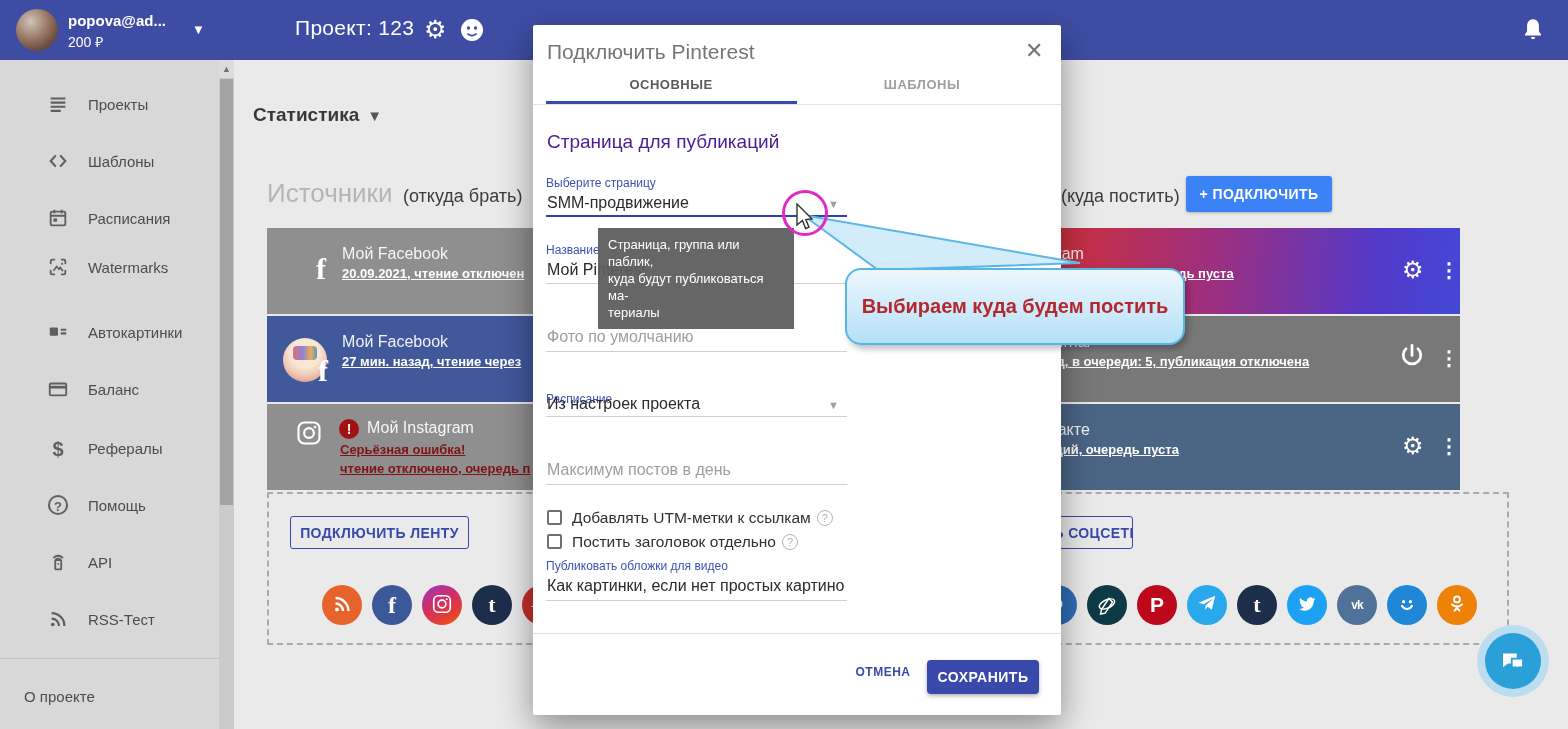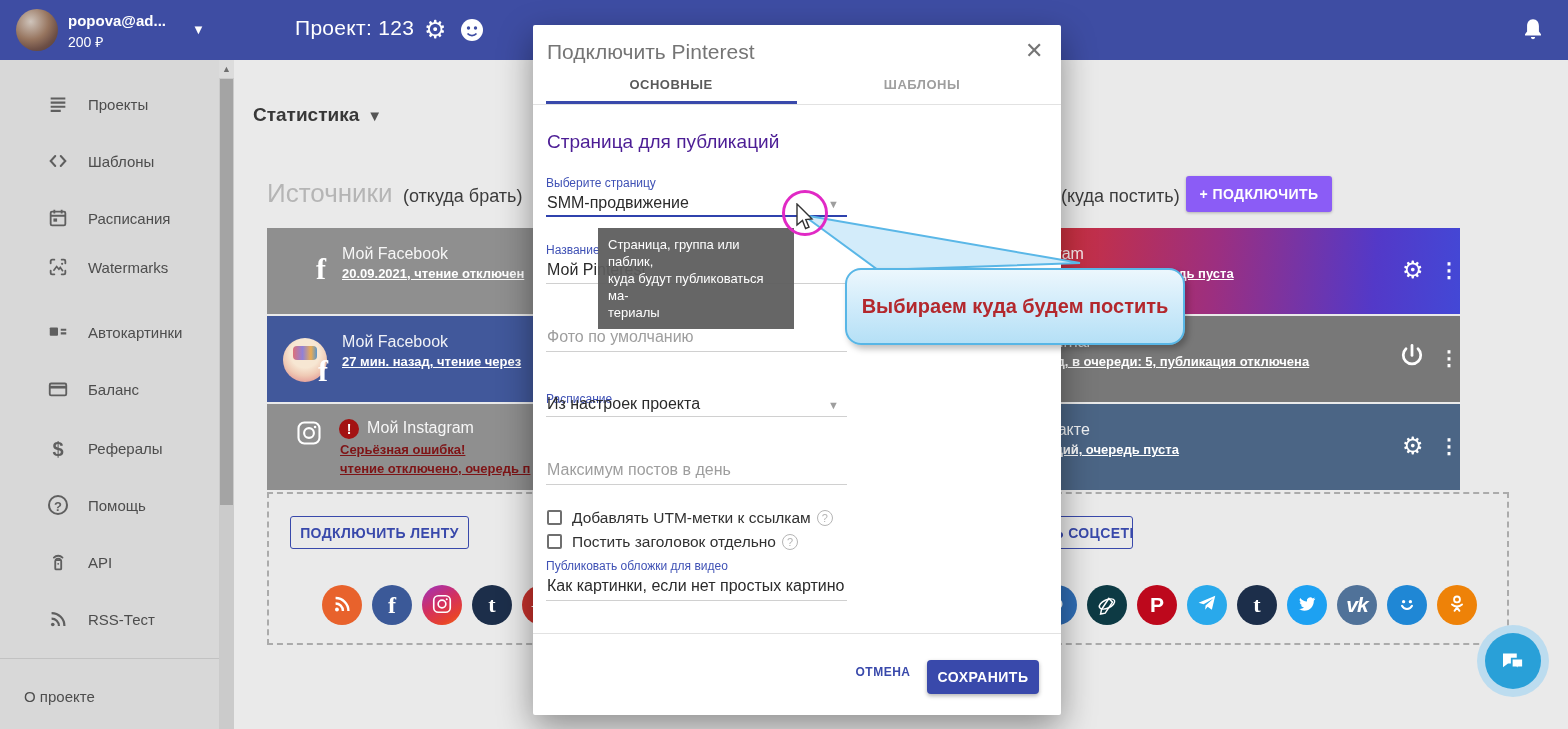--- a/index.html
+++ b/index.html
@@ -54,29 +54,29 @@
   .card-gear { font-size:24px; color:#fff; cursor:pointer; }
   .card-dots { font-size:20px; color:#fff; font-weight:bold; cursor:pointer; letter-spacing:0; }
   .avatar2 { position:absolute; left:16px; top:22px; width:44px; height:44px; border-radius:50%;
              background:radial-gradient(circle at 50% 35%, #f7e7d3 40%, #efc9b4 62%, #e5a29b 80%, #d98f90); }
   .avatar2::after { content:""; position:absolute; left:10px; top:8px; width:24px; height:14px; border-radius:4px;
              background:linear-gradient(90deg,#d85c6a,#7f6fd8 40%,#e8a23c 75%,#3f87c9); opacity:.85; }
 
   .dashed-box { position:absolute; border:2px dashed #ababab; }
   .outline-btn { position:absolute; border:1px solid #3949ab; border-radius:3px; color:#3949ab; background:transparent;
                  font-size:14px; font-weight:bold; letter-spacing:.4px; text-align:center; cursor:pointer; white-space:nowrap; }
-  .pink-btn { position:absolute; background:#8b5cf6; border:none; border-radius:3px; color:#fff; font-size:14px;
+  .pink-btn { position:absolute; background:#3b82f6; border:none; border-radius:3px; color:#fff; font-size:14px;
               font-weight:bold; letter-spacing:.4px; cursor:pointer; box-shadow:0 1px 3px rgba(0,0,0,.25); }
 
   .soc { position:absolute; width:40px; height:40px; border-radius:50%; color:#fff; text-align:center; cursor:pointer; }
   .soc svg { margin-top:8px; }
   .soc-f { font-family:"Liberation Serif", serif; font-size:24px; font-weight:bold; line-height:40px; }
   .soc-t { font-family:"Liberation Serif", serif; font-size:22px; font-weight:bold; line-height:40px; }
   .soc-p { font-size:21px; font-weight:bold; line-height:40px; }
-  .soc-vk { font-size:21px; font-weight:bold; line-height:40px; letter-spacing:-1px;font-style:italic; }
+  .soc-vk { font-size:12px; font-weight:bold; line-height:40px; letter-spacing:-1px; }
   .yt-txt { font-size:9px; font-weight:bold; line-height:9px; padding-top:11px; }
 
   .chat-halo { position:absolute; left:1477px; top:625px; width:72px; height:72px; border-radius:50%; background:#bcdcef; z-index:6; }
   .chat-btn { position:absolute; left:8px; top:8px; width:56px; height:56px; border-radius:50%; background:#29a0d8; text-align:center; cursor:pointer; }
 
   
   .modal { position:absolute; left:533px; top:25px; width:528px; height:690px; background:#fff; border-radius:2px;
            box-shadow:0 12px 34px rgba(0,0,0,.4); z-index:10; }
   .m-title { position:absolute; left:14px; top:15px; font-size:21px; font-weight:500; color:#757575; }
   .m-close { position:absolute; left:492px; top:13px; font-size:22px; color:#757575; cursor:pointer; }

